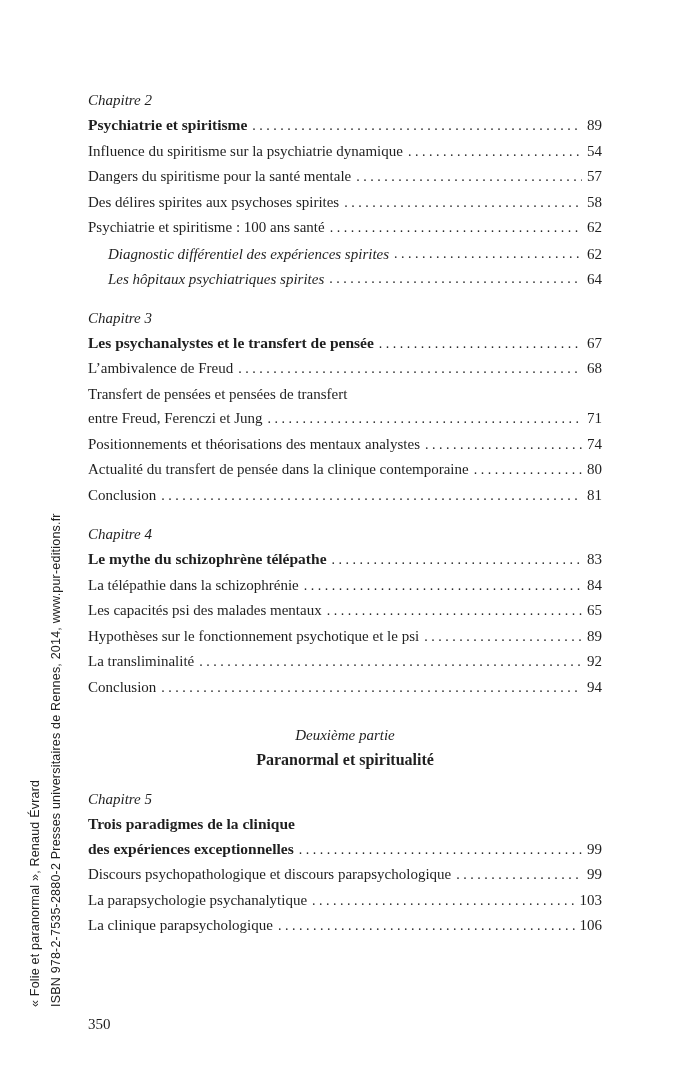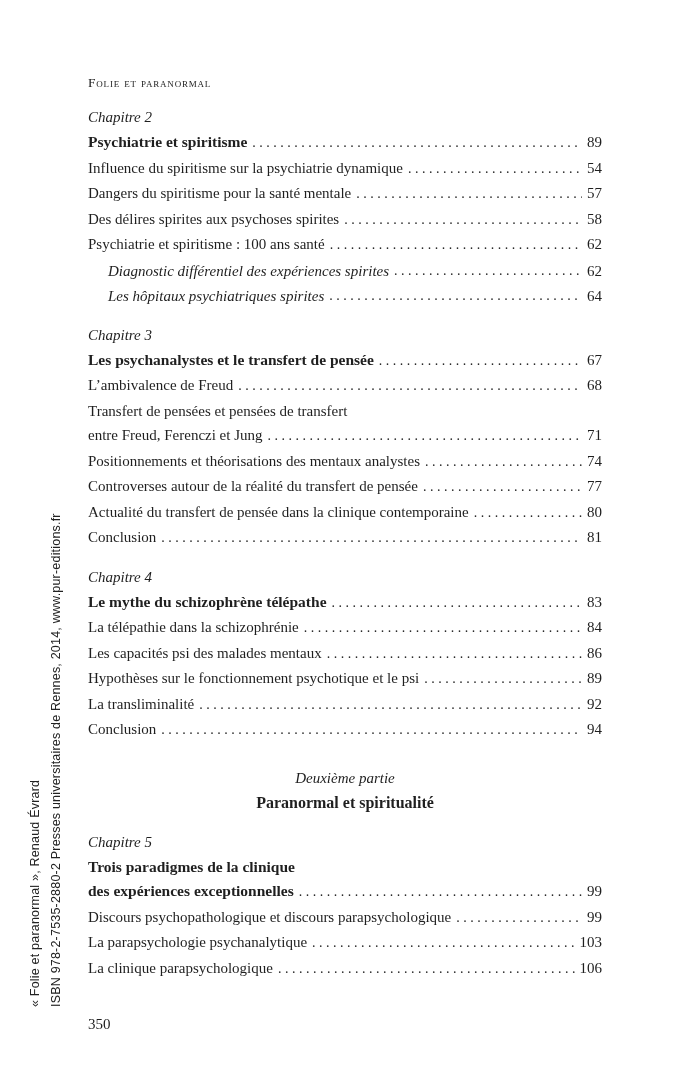--- a/index.html
+++ b/index.html
@@ -86,21 +86,20 @@
 </head>
 <body>
 
 <div class="page">
 
   <div class="spine spine-1">« Folie et paranormal », Renaud Évrard</div>
   <div class="spine spine-2">ISBN 978-2-7535-2880-2 Presses universitaires de Rennes, 2014, www.pur-editions.fr</div>
 
   <div class="content">
 
-    <div class="running-header">Folie et paranormal</div>
 
     <section class="toc-section">
       <div class="chapter-label">Chapitre 2</div>
       <div class="toc-row bold">
         <span class="t">Psychiatrie et spiritisme</span>
         <span class="dots"></span>
         <span class="p">89</span>
       </div>
       <div class="toc-row">
         <span class="t">Influence du spiritisme sur la psychiatrie dynamique</span>
@@ -153,25 +152,20 @@
         <span class="t">entre Freud, Ferenczi et Jung</span>
         <span class="dots"></span>
         <span class="p">71</span>
       </div>
       <div class="toc-row">
         <span class="t">Positionnements et théorisations des mentaux analystes</span>
         <span class="dots"></span>
         <span class="p">74</span>
       </div>
       <div class="toc-row">
-        <span class="t">Controverses autour de la réalité du transfert de pensée</span>
-        <span class="dots"></span>
-        <span class="p">77</span>
-      </div>
-      <div class="toc-row">
         <span class="t">Actualité du transfert de pensée dans la clinique contemporaine</span>
         <span class="dots"></span>
         <span class="p">80</span>
       </div>
       <div class="toc-row">
         <span class="t">Conclusion</span>
         <span class="dots"></span>
         <span class="p">81</span>
       </div>
     </section>
@@ -184,21 +178,21 @@
         <span class="p">83</span>
       </div>
       <div class="toc-row">
         <span class="t">La télépathie dans la schizophrénie</span>
         <span class="dots"></span>
         <span class="p">84</span>
       </div>
       <div class="toc-row">
         <span class="t">Les capacités psi des malades mentaux</span>
         <span class="dots"></span>
-        <span class="p">86</span>
+        <span class="p">65</span>
       </div>
       <div class="toc-row">
         <span class="t">Hypothèses sur le fonctionnement psychotique et le psi</span>
         <span class="dots"></span>
         <span class="p">89</span>
       </div>
       <div class="toc-row">
         <span class="t">La transliminalité</span>
         <span class="dots"></span>
         <span class="p">92</span>

